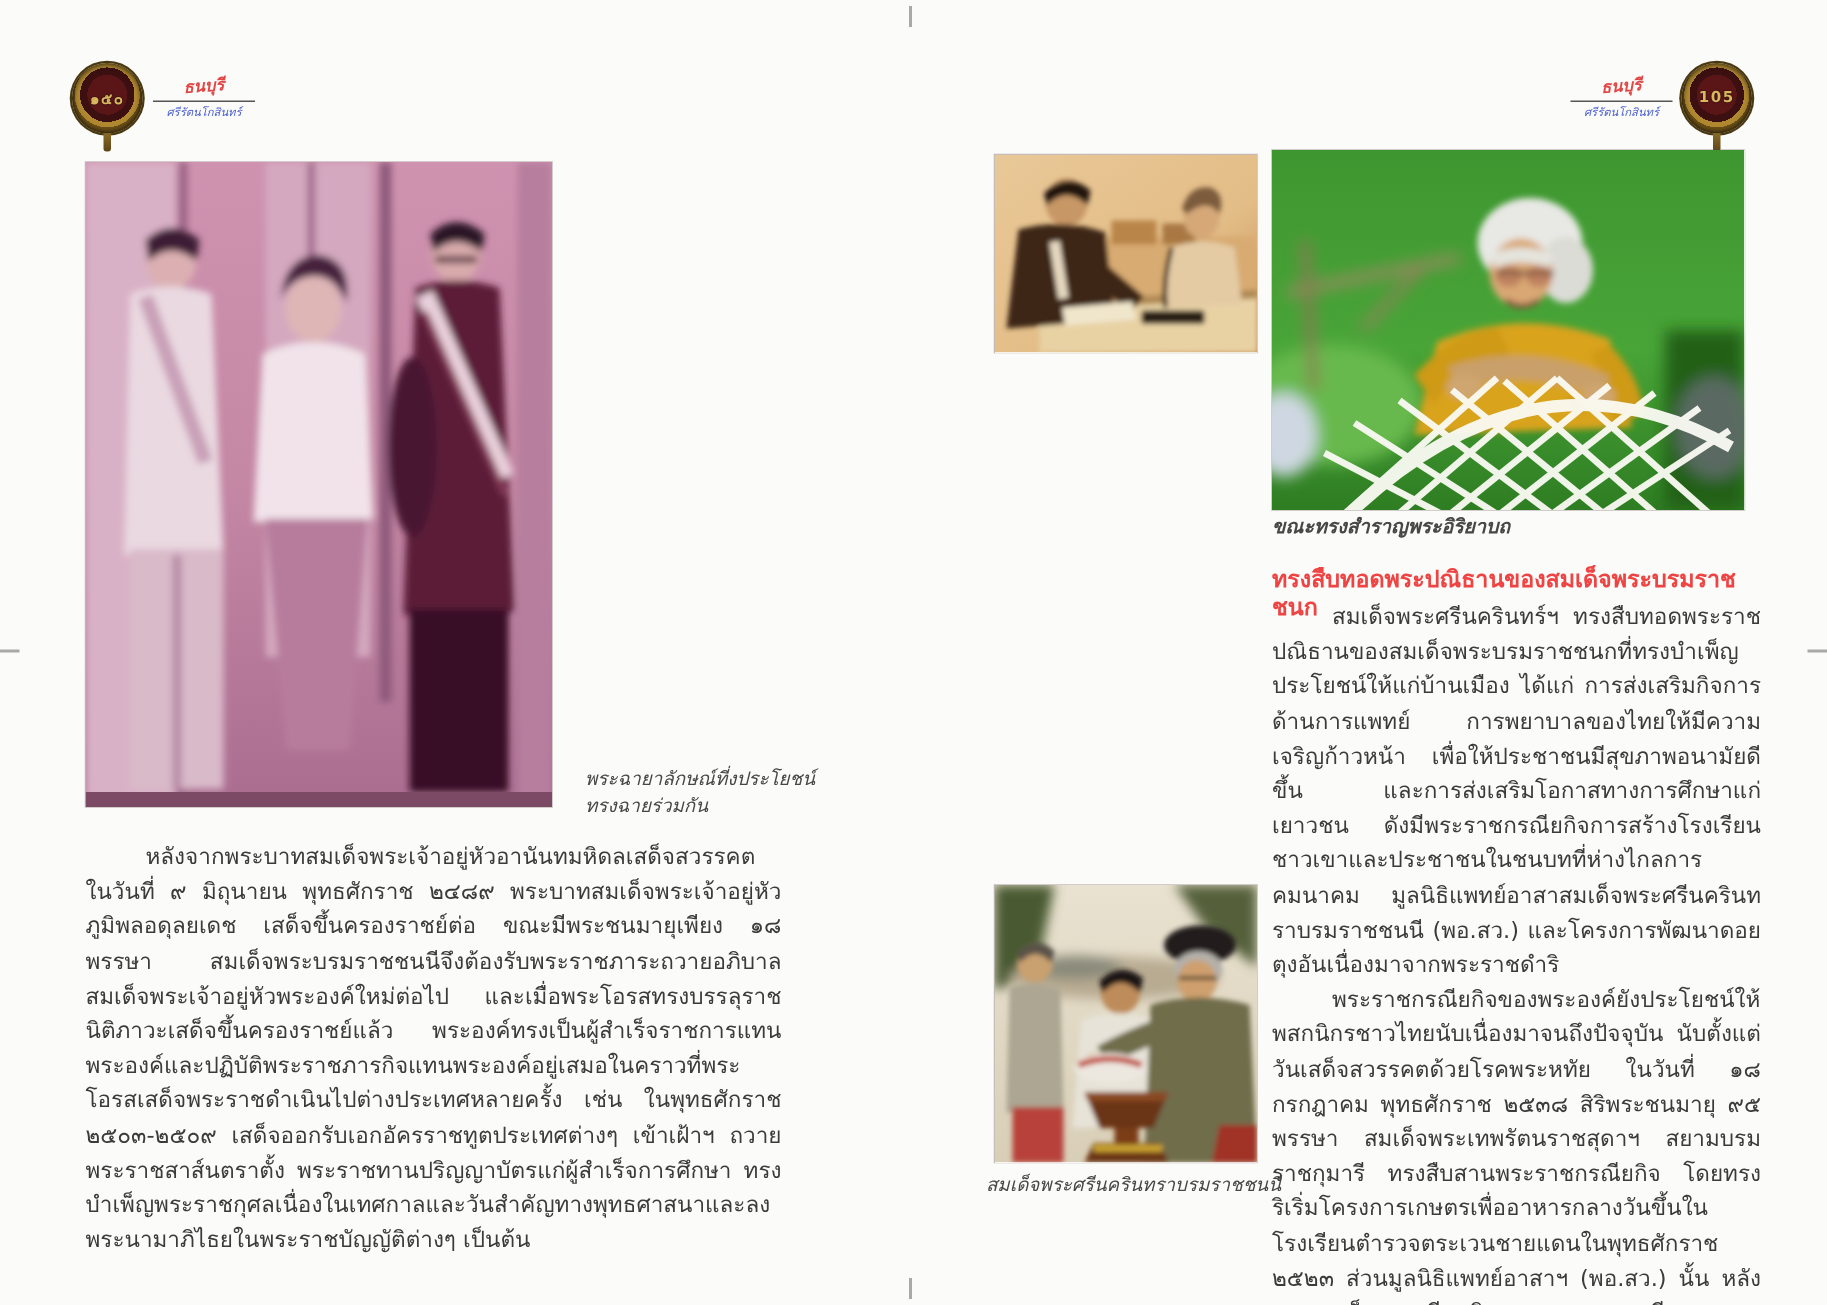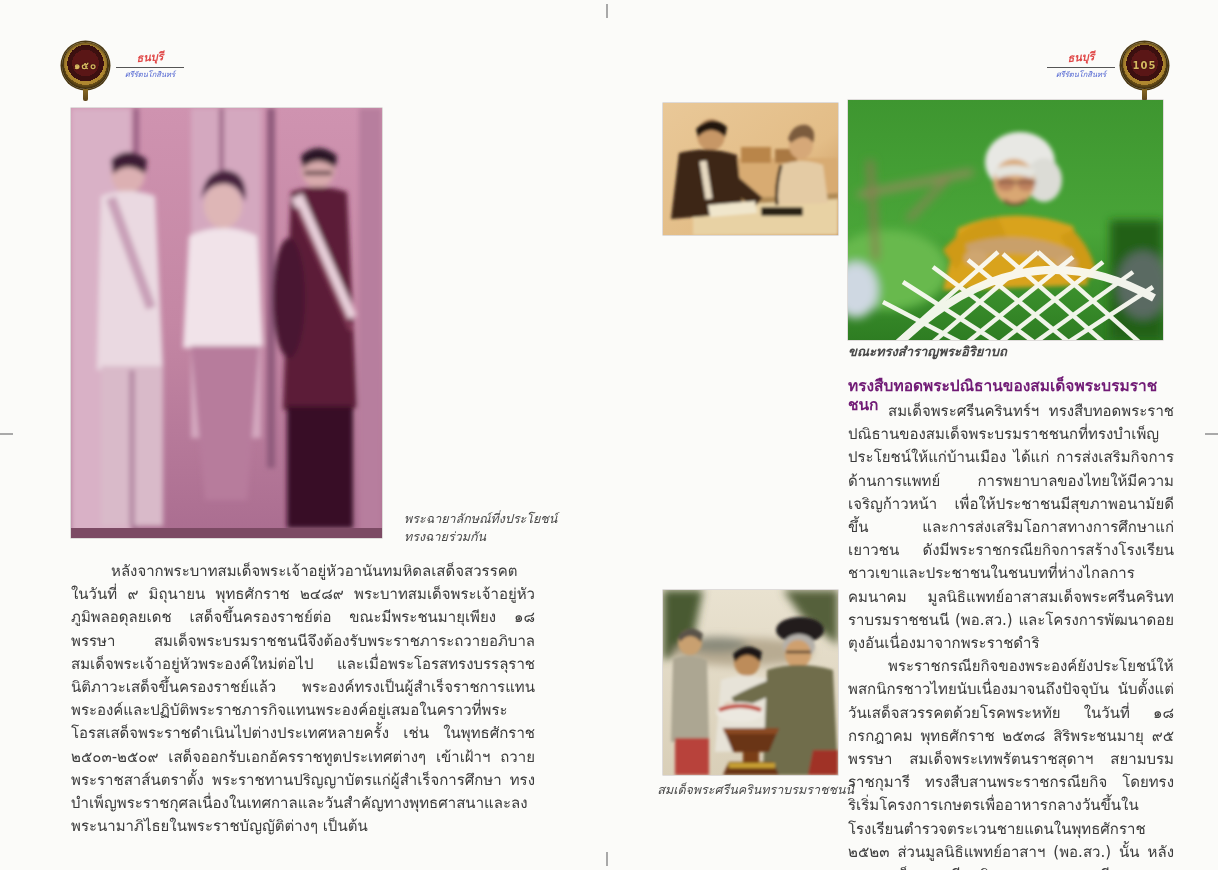--- a/index.html
+++ b/index.html
@@ -21,32 +21,32 @@
   .head-title .red{color:#e04848;font-size:11px;font-style:italic;font-weight:bold;line-height:12px;transform:rotate(-4deg);}
   .head-title .rule{height:1px;background:#555;margin:3px 2px 2px 2px;}
   .head-title .blue{color:#4a5fd0;font-size:7.5px;font-style:italic;line-height:9px;}
   
   .photo{overflow:hidden;box-shadow:0 0 0 0.5px rgba(90,70,70,.35);}
   .photo svg{display:block;}
   
   .caption{font-style:italic;color:#474747;font-size:12.5px;line-height:18px;}
   .body-text{font-size:15px;line-height:23.2px;text-align:justify;overflow-wrap:anywhere;}
   .body-text p{margin:0;text-indent:40px;}
-  .section-heading{font-size:15.5px;font-weight:bold;color:#701a75;line-height:19px;}
+  .section-heading{font-size:15.5px;font-weight:bold;color:#ef4444;line-height:19px;}
   .crop-mark{background:#a9a9a9;}
 </style>
 </head>
 <body>
 
 <div class="abs crop-mark" style="left:606px;top:4px;width:2px;height:14px;"></div>
 <div class="abs crop-mark" style="left:606px;top:852px;width:2px;height:14px;"></div>
 <div class="abs crop-mark" style="left:0;top:433px;width:13px;height:2px;"></div>
 <div class="abs crop-mark" style="left:1205px;top:433px;width:13px;height:2px;"></div>
 
-<div class="abs" style="left:14px;top:0;width:609px;height:860px;">
+<div class="abs" style="left:0;top:0;width:609px;height:860px;">
 
   <div class="abs" style="left:48px;top:42px;">
     <div class="emblem">
       <span class="num">๑๕๐</span>
     </div>
     <div class="emblem-stem"></div>
   </div>
   <div class="abs head-title" style="left:100px;top:52px;">
     <div class="red">ธนบุรี</div>
     <div class="rule"></div>

